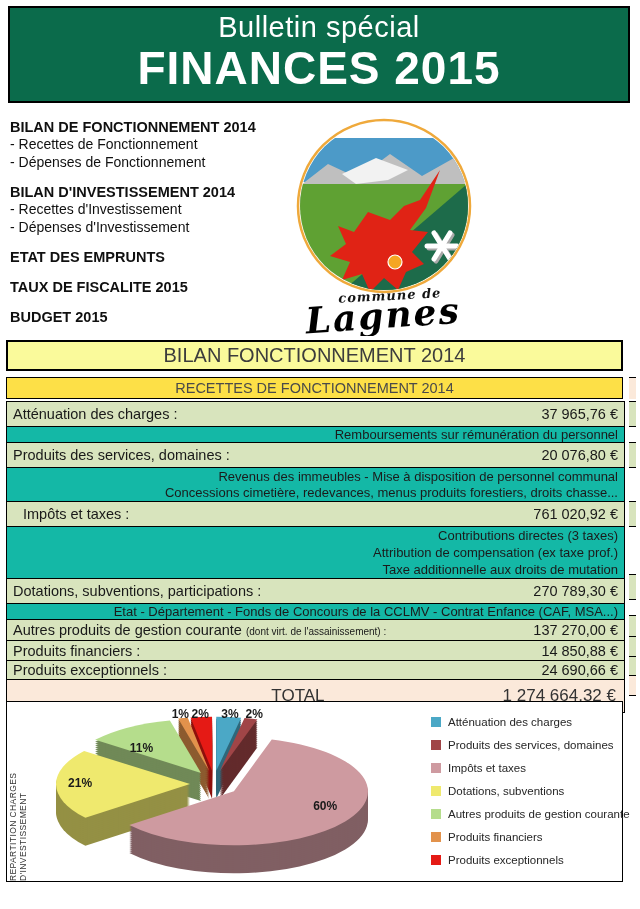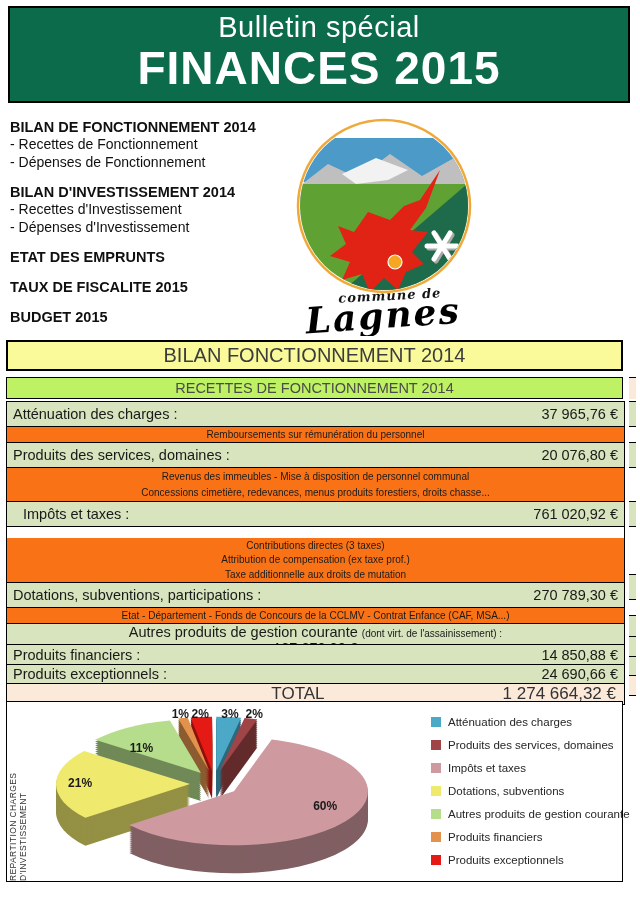--- a/index.html
+++ b/index.html
@@ -18,35 +18,35 @@
   .toc .sec.first{margin-top:0;}
   .toc .item{line-height:17.5px;}
 
   
   .logo{position:absolute;left:292px;top:114px;width:196px;height:222px;}
 
   
   .banner-main{position:absolute;left:6px;top:340px;width:613px;height:27px;background:#FAFA9B;
                border:2px solid #000;display:flex;align-items:center;justify-content:center;
                font-size:20px;color:#3c3c3c;}
-  .banner-section{position:absolute;left:6px;top:377px;width:617px;height:22px;background:#bef264;
+  .banner-section{position:absolute;left:6px;top:377px;width:617px;height:22px;background:#fde047;
                border:1px solid #000;box-sizing:border-box;display:flex;align-items:center;justify-content:center;
                font-size:14.5px;color:#4a4a4a;}
 
   
   .table{position:absolute;left:6px;top:401px;width:619px;border:1px solid #000;border-bottom:none;
          box-sizing:border-box;}
   .row{box-sizing:border-box;border-bottom:1px solid #000;display:flex;align-items:center;overflow:hidden;}
   .row.main{background:#D8E4BD;font-size:14.5px;color:#191919;padding:0 6px;}
   .row.main .lbl{flex:1;white-space:nowrap;}
   .row.main .amt{text-align:right;white-space:nowrap;}
   .row.main .note{font-size:10px;}
-  .row.sub{background:#f97316;flex-direction:column;align-items:center;justify-content:space-around;
-           padding:0 6px;font-size:10px;color:#1b1b1b;}
-  .row.total{background:#FBE9DA;font-size:17px;color:#333;padding:4px 8px;}
+  .row.sub{background:#14b8a6;flex-direction:column;align-items:flex-end;justify-content:space-around;
+           padding:0 6px;font-size:13px;color:#1b1b1b;}
+  .row.total{background:#FBE9DA;font-size:17px;color:#333;padding:16px 8px;}
   .row.total .tlbl{flex:1;text-align:right;padding-right:178px;}
   .row.total .amt{white-space:nowrap;}
 
   
   .strip{position:absolute;left:629px;top:377px;width:7px;}
   .strip div{box-sizing:border-box;}
 
   
   .chartbox{position:absolute;left:6px;top:701px;width:617px;height:181px;border:1px solid #000;
             box-sizing:border-box;background:#fff;}
@@ -135,33 +135,33 @@
         <div class="amt">20 076,80 €</div>
       </div>
       <div class="row sub" style="height: 34px;">
         <div>Revenus des immeubles - Mise à disposition de personnel communal</div>
         <div>Concessions cimetière, redevances, menus produits forestiers, droits chasse...</div>
       </div>
       <div class="row main" style="height: 25px; padding-left: 16px;">
         <div class="lbl">Impôts et taxes : </div>
         <div class="amt">761 020,92 €</div>
       </div>
-      <div class="row sub" style="height: 45px; margin-top: 11px;">
+      <div class="row sub" style="height: 52px;">
         <div>Contributions directes (3 taxes)</div>
         <div>Attribution de compensation (ex taxe prof.)</div>
         <div>Taxe additionnelle aux droits de mutation</div>
       </div>
       <div class="row main" style="height: 25px;">
         <div class="lbl">Dotations, subventions, participations : </div>
         <div class="amt">270 789,30 €</div>
       </div>
       <div class="row sub" style="height: 16px;">
         <div>Etat - Département - Fonds de Concours de la CCLMV - Contrat Enfance (CAF, MSA...)</div>
       </div>
-      <div class="row main" style="height: 21px; flex-direction: column;">
+      <div class="row main" style="height: 21px;">
         <div class="lbl">Autres produits de gestion courante <span class="note">(dont virt. de l'assainissement) :</span></div>
         <div class="amt">137 270,00 €</div>
       </div>
       <div class="row main" style="height: 20px;">
         <div class="lbl">Produits financiers : </div>
         <div class="amt">14 850,88 €</div>
       </div>
       <div class="row main" style="height: 19px;">
         <div class="lbl">Produits exceptionnels : </div>
         <div class="amt">24 690,66 €</div>

